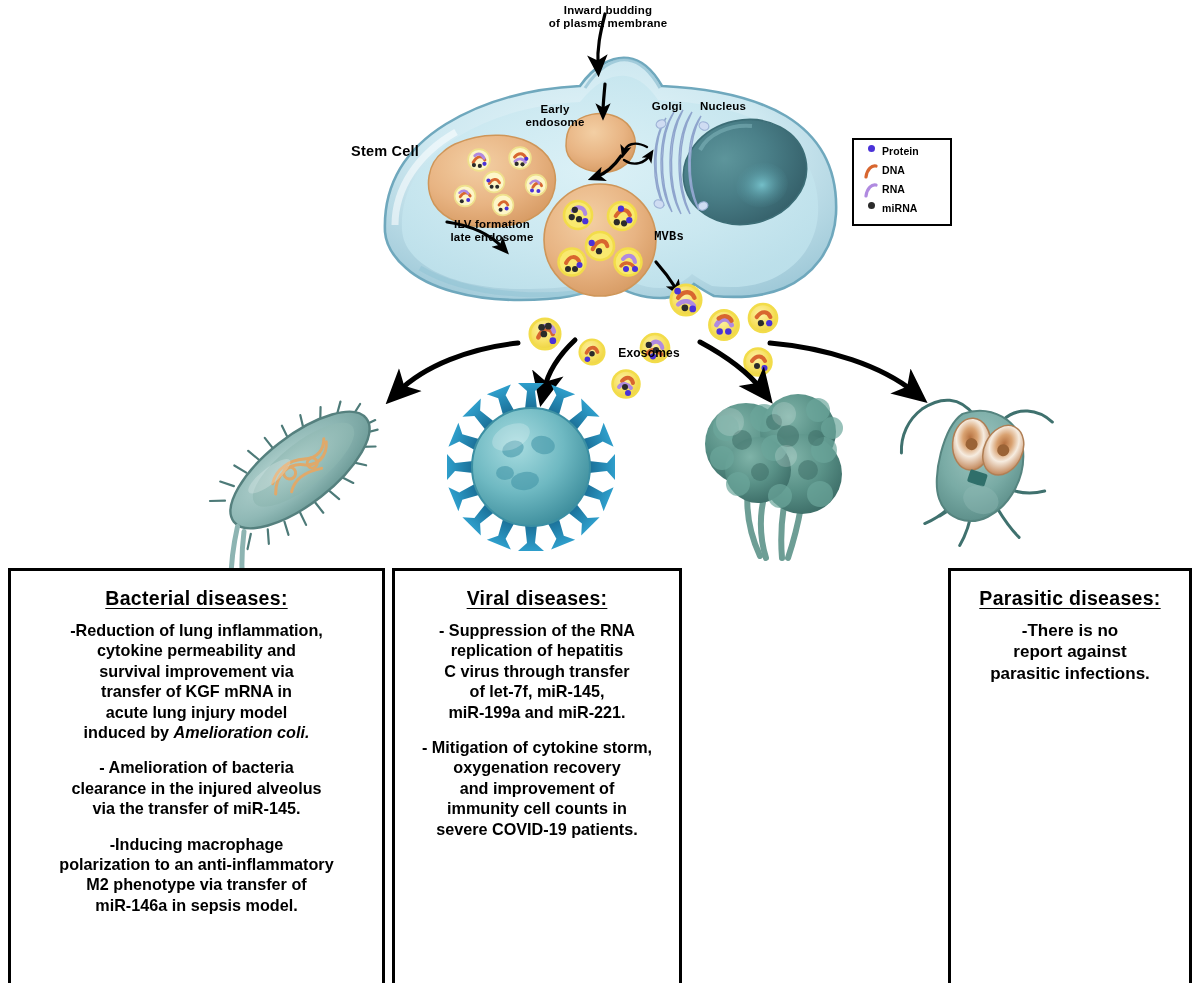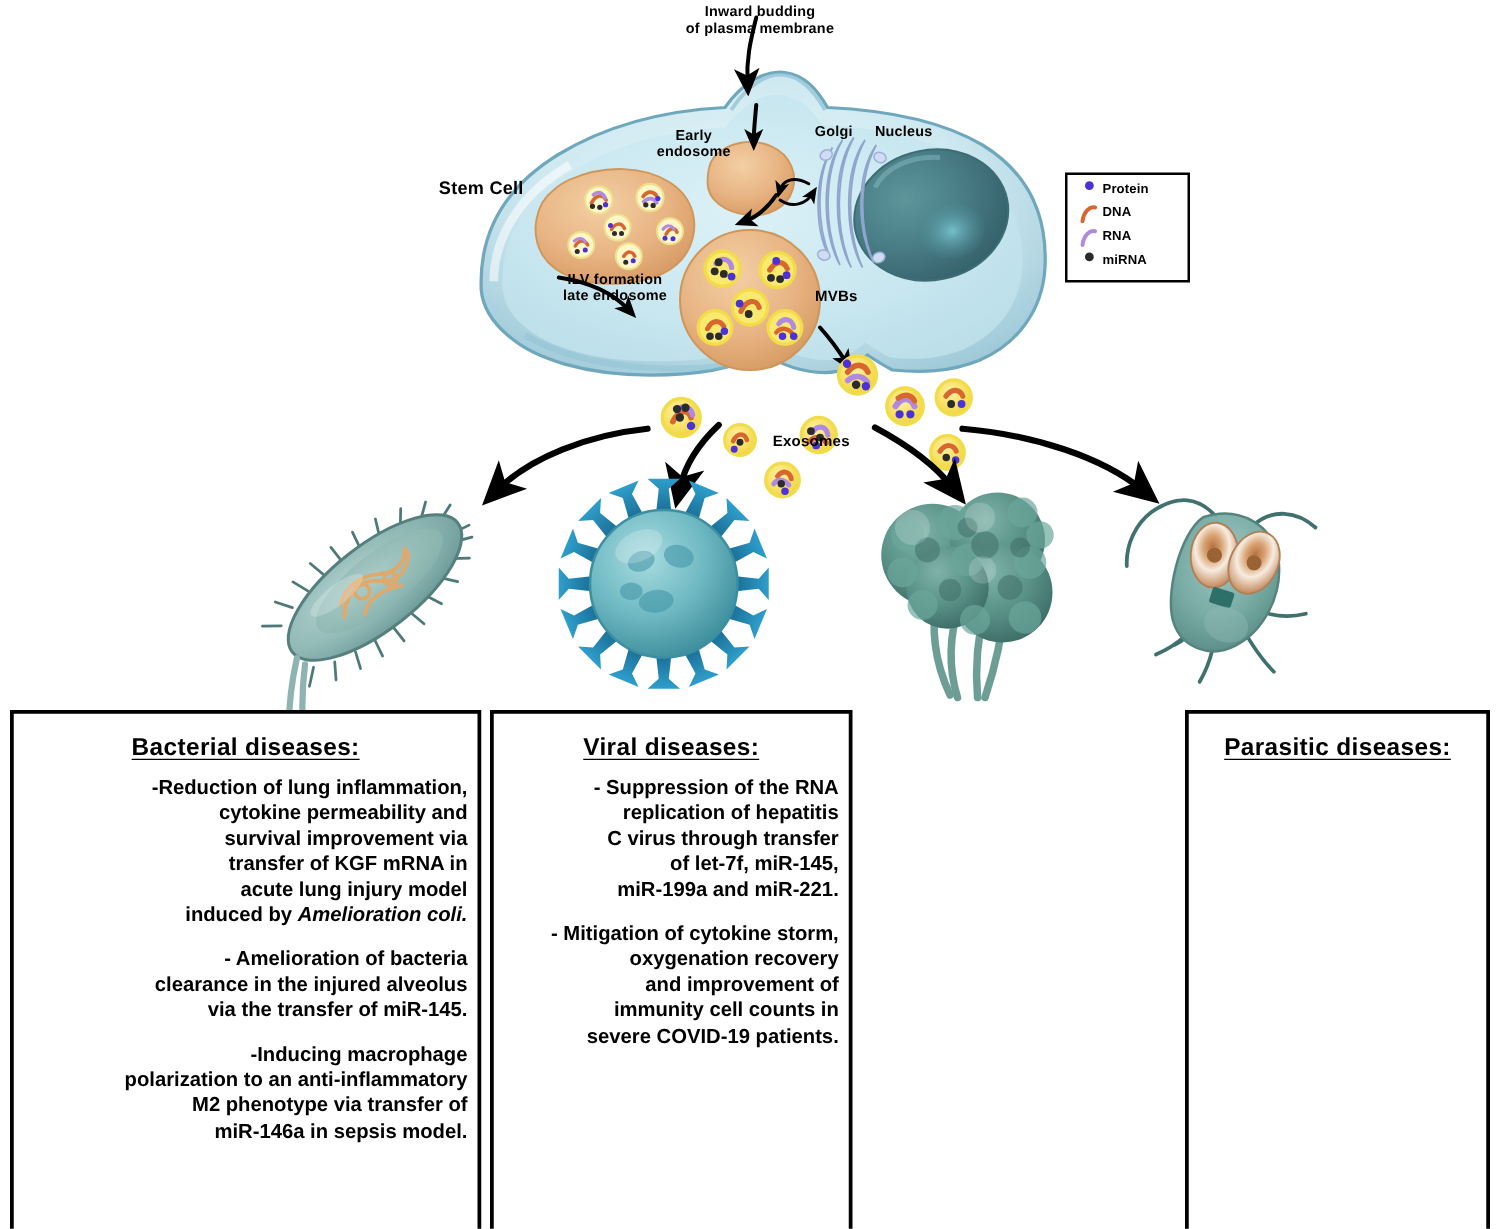--- a/index.html
+++ b/index.html
@@ -20,21 +20,21 @@
   .lg-txt{font-size:10.5px;font-weight:bold;letter-spacing:.1px;}
   .dot-protein{width:7px;height:7px;border-radius:50%;background:#4a32d8;}
   .dot-mirna{width:7px;height:7px;border-radius:50%;background:#2b2b2b;}
 
   
   .dbox{position:absolute;top:568px;height:492px;border:3px solid #000;
         background:#fff;box-sizing:border-box;padding:10px 8px 6px 8px;}
   .dbox-title{text-align:center;font-weight:bold;font-size:19.5px;
         text-decoration:underline;text-underline-offset:3px;
         letter-spacing:.3px;margin:6px 0 10px 0;}
-  .dbox-para{text-align:right;font-weight:bold;font-size:16.2px;
+  .dbox-para{text-align:center;font-weight:bold;font-size:16.2px;
         line-height:1.26;margin:0 0 15px 0;white-space:pre-line;}
   .dbox-para em{font-style:italic;}
   #box-bacterial{left:8px;width:377px;}
   #box-viral{left:392px;width:290px;}
   #box-fungal{left:690px;width:250px;}
   #box-parasitic{left:948px;width:244px;}
   #box-fungal .dbox-para,#box-parasitic .dbox-para{font-size:16.6px;}
   #box-parasitic .dbox-para{font-size:17px;}
 </style>
 </head>
@@ -524,21 +524,21 @@
   <div class="lbl" style="left:510px;top:103px;width:90px;font-size:11.5px;">Early
 endosome</div>
 
   <div class="lbl" style="left:637px;top:100px;width:60px;font-size:11.5px;">Golgi</div>
 
   <div class="lbl" style="left:690px;top:100px;width:66px;font-size:11.5px;">Nucleus</div>
 
   <div class="lbl" style="left:434px;top:218px;width:116px;font-size:11.5px;">ILV formation
 late endosome</div>
 
-  <div class="lbl" style="left:644px;top:231px;width:50px;font-size:12px;">MVBs</div>
+  <div class="lbl" style="left:644px;top:231px;width:50px;font-size:12px;font-family:Liberation Mono, monospace;">MVBs</div>
 
   <div class="lbl" style="left:604px;top:320px;width:90px;font-size:12px;margin-top:27px;">Exosomes</div>
 
   <div id="legend-box">
     <div class="lg-row">
       <span class="lg-ico">
         <span class="dot-protein"></span>
       </span>
       <span class="lg-txt">Protein</span>
     </div>
@@ -597,15 +597,20 @@
 oxygenation recovery
 and improvement of
 immunity cell counts in
 severe COVID-19 patients.</div>
       </div>
   </div>
 
 
   <div class="dbox" id="box-parasitic">
     <div class="dbox-title">Parasitic  diseases:</div>
+    <div class="dbox-body">
+        <div class="dbox-para">-There is no
+report against
+parasitic infections.</div>
+      </div>
   </div>
 
 </div>
 
 </body></html>

